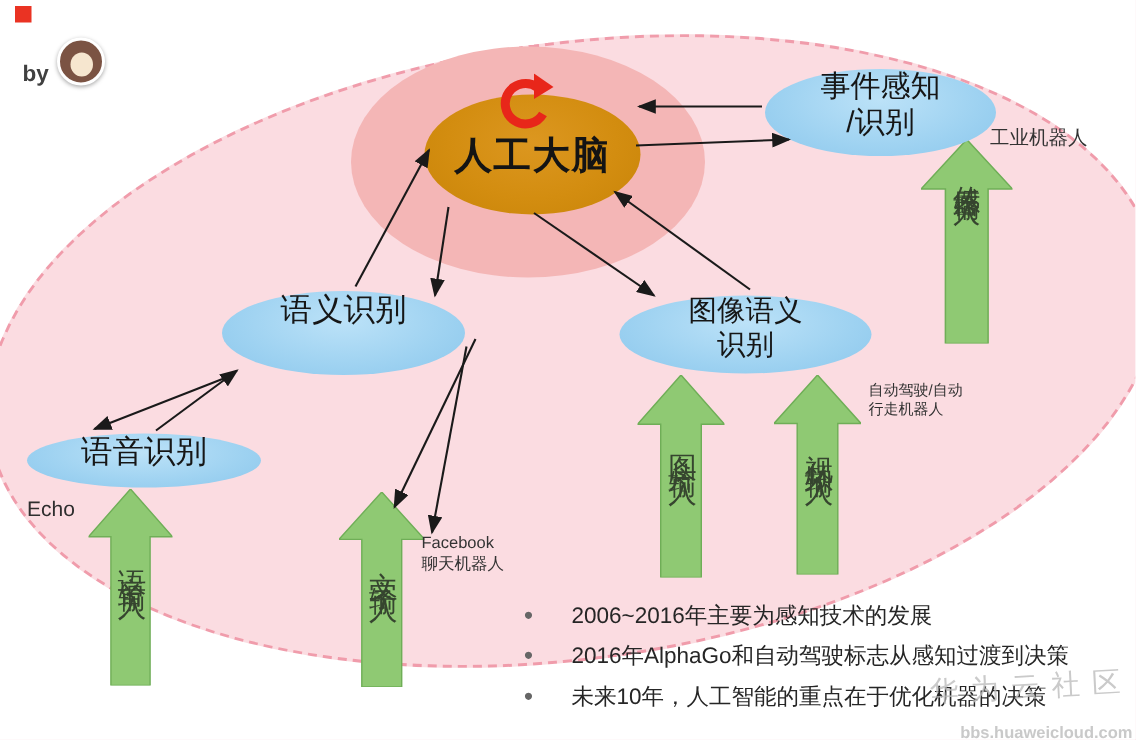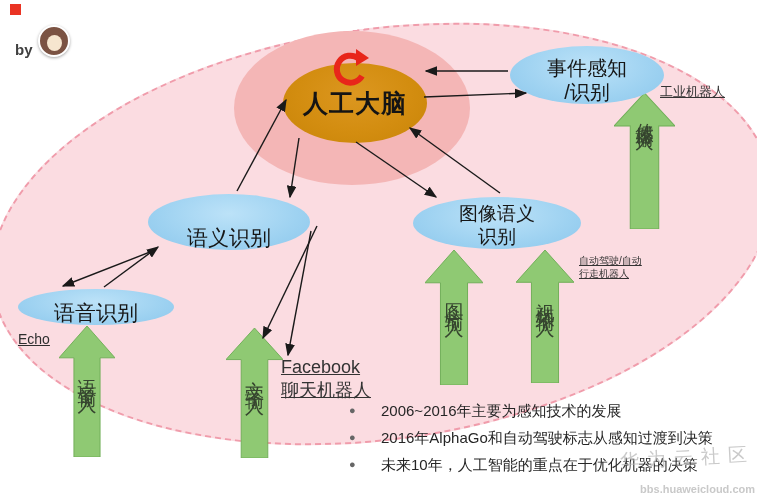--- a/index.html
+++ b/index.html
@@ -22,21 +22,21 @@
     position:absolute;left:283px;top:63px;width:144px;height:80px;
     background:radial-gradient(ellipse at 50% 40%, #dc9720 0%, #d38d10 55%, #c88408 100%);
     border-radius:50%;z-index:3;display:flex;align-items:center;justify-content:center;
   }
   #brain .label{font-size:25px;font-weight:bold;color:#141414;letter-spacing:1px;}
   #refresh-icon{position:absolute;left:328px;top:49px;width:46px;height:40px;z-index:4;}
   
   .bnode{
     position:absolute;border-radius:50%;z-index:3;
     background:radial-gradient(ellipse at 50% 35%, #bce2f8 0%, #9ed2f1 60%, #8cc7ec 100%);
-    display:flex;align-items:flex-end;justify-content:center;text-align:center;
+    display:flex;align-items:flex-start;justify-content:center;text-align:center;
     color:#161616;white-space:pre-line;line-height:1.2;
   }
   #node-semantic{left:148px;top:194px;width:162px;height:56px;font-size:21px;}
   #node-speech{left:18px;top:289px;width:156px;height:36px;font-size:21px;}
   #node-image{left:413px;top:197px;width:168px;height:52px;font-size:19px;}
   #node-event{left:510px;top:46px;width:154px;height:58px;font-size:20px;}
   
   .garrow{position:absolute;z-index:2;}
   .garrow svg{position:absolute;left:0;top:0;width:100%;height:100%;}
   .garrow .vlabel{
@@ -59,24 +59,24 @@
   #avatar{
     position:relative;margin-left:5px;width:28px;height:28px;border-radius:50%;
     background:#7b5343;border:2px solid #fff;box-shadow:0 1px 3px rgba(0,0,0,.35);
     overflow:hidden;top:-8px;
   }
   #avatar:after{
     content:"";position:absolute;left:7px;top:8px;width:15px;height:16px;
     border-radius:50%;background:#f6e6cf;
   }
   #page-title{position:absolute;left:10px;top:136px;font-size:20px;color:#3d3d3d;z-index:6;}
-  .annot{position:absolute;color:#333;z-index:6;white-space:pre-line;line-height:1.25;text-decoration:underline;}
+  .annot{position:absolute;color:#333;z-index:6;white-space:pre-line;line-height:1.25;}
   #label-industrial{left:660px;top:84px;font-size:13px;}
   #label-echo{left:18px;top:331px;font-size:14px;color:#2e2e2e;}
-  #label-facebook{left:281px;top:356px;font-size:18px;}
+  #label-facebook{left:281px;top:356px;font-size:11px;}
   #label-autonomous{left:579px;top:255px;font-size:10px;}
   
   #bullets{position:absolute;left:345px;top:402px;z-index:6;}
   .bullet-row{display:flex;margin-bottom:10px;font-size:15px;color:#262626;line-height:17px;}
   .bullet-dot{width:32px;color:#666;font-size:11px;line-height:17px;text-align:left;padding-left:4px;}
   
   #watermark{position:absolute;right:2px;top:445px;z-index:8;text-align:right;}
   #watermark .wm-name{
     font-size:19px;color:#bdbdbd;letter-spacing:8px;opacity:.8;
     display:inline-block;transform:rotate(-3deg);

